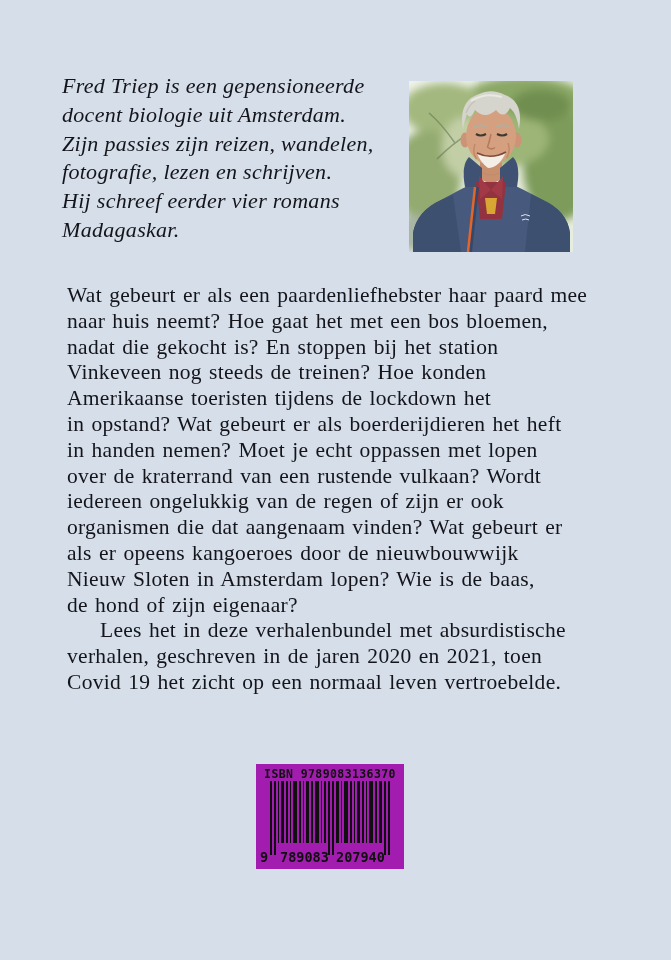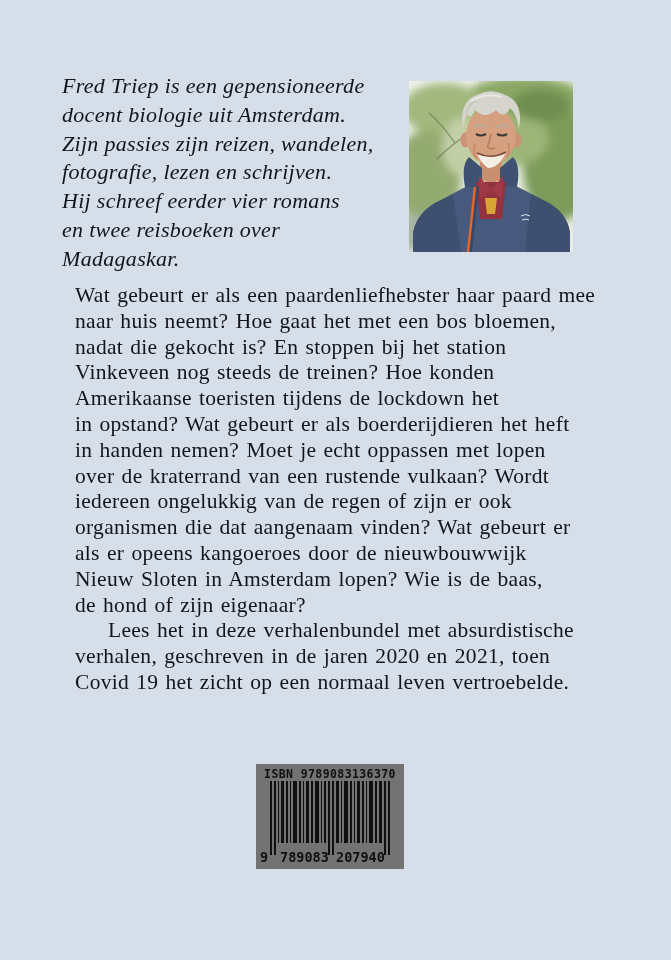--- a/index.html
+++ b/index.html
@@ -28,28 +28,28 @@
     overflow: hidden;
   }
   .photo svg { display: block; }
 
   
   .blurb {
     position: absolute; left: 67px; top: 283px; width: 590px;
     font-size: 21.5px; line-height: 25.8px;
     letter-spacing: 0.3px; word-spacing: 1.5px;
   }
-  .blurb .line { white-space: nowrap; margin-left: 8px; }
+  .blurb .line { white-space: nowrap; }
   .blurb .line.indent { padding-left: 33px; }
 
   
   .barcode {
     position: absolute; left: 256px; top: 764px;
     width: 148px; height: 105px;
-    background: #737373;
+    background: #a21caf;
   }
   .bc-isbn {
     position: absolute; top: 3px; left: 0; width: 100%;
     text-align: center;
     font-family: "DejaVu Sans Mono", monospace;
     font-weight: bold; font-size: 11.5px; letter-spacing: 0.4px;
     color: #101010;
     transform: scaleY(1.08);
   }
   .bc-bars { position: absolute; left: 14px; top: 17px; }
@@ -67,21 +67,20 @@
 <body>
 
 <div class="back-cover">
 
   <div class="bio">
     <div class="line">Fred Triep is een gepensioneerde</div>
     <div class="line">docent biologie uit Amsterdam.</div>
     <div class="line">Zijn passies zijn reizen, wandelen,</div>
     <div class="line">fotografie, lezen en schrijven.</div>
     <div class="line">Hij schreef eerder vier romans</div>
-    <div class="line">en twee reisboeken over</div>
     <div class="line">Madagaskar.</div>
   </div>
 
   <div class="photo">
     <svg width="164" height="171" viewBox="0 0 164 171" xmlns="http://www.w3.org/2000/svg">
       <defs>
         <filter id="blur1" x="-40%" y="-40%" width="180%" height="180%">
           <feGaussianBlur stdDeviation="4"></feGaussianBlur>
         </filter>
       </defs>

